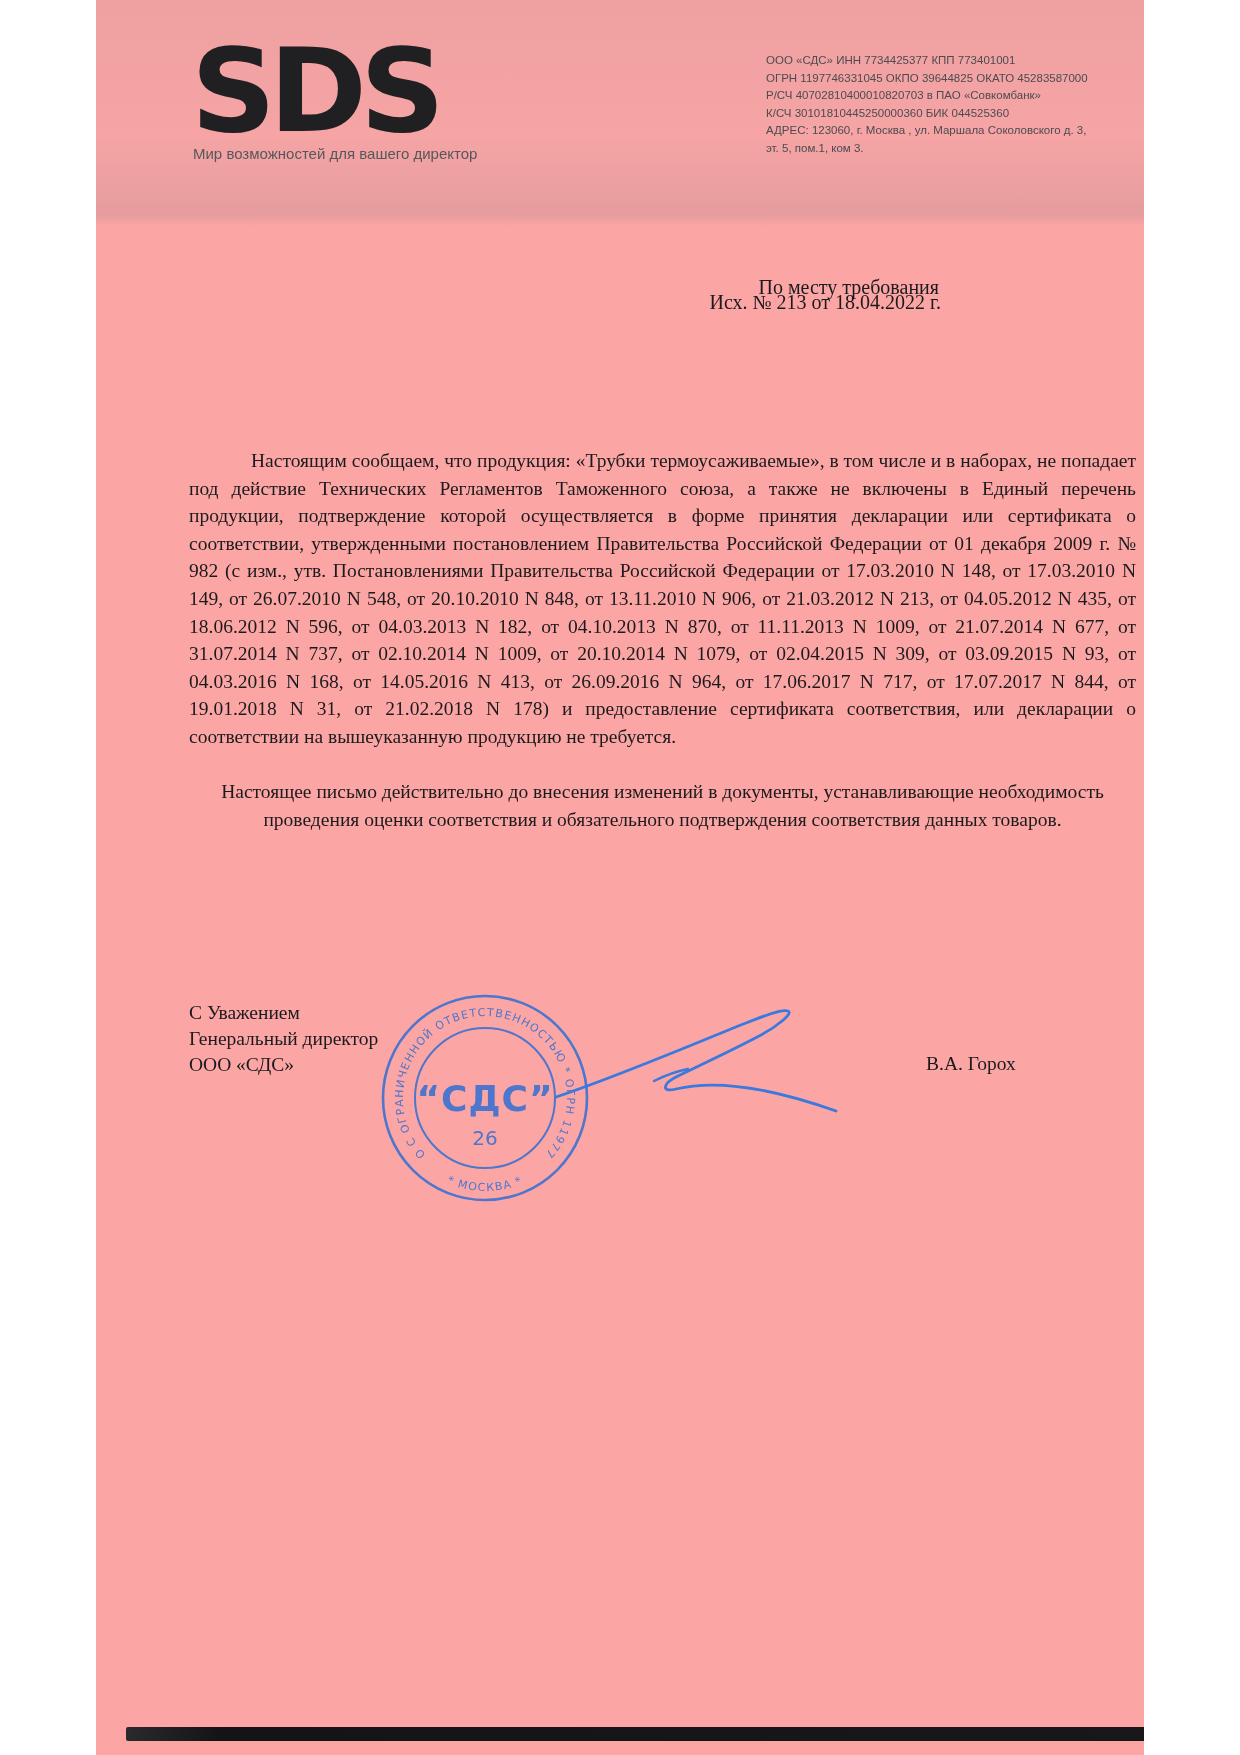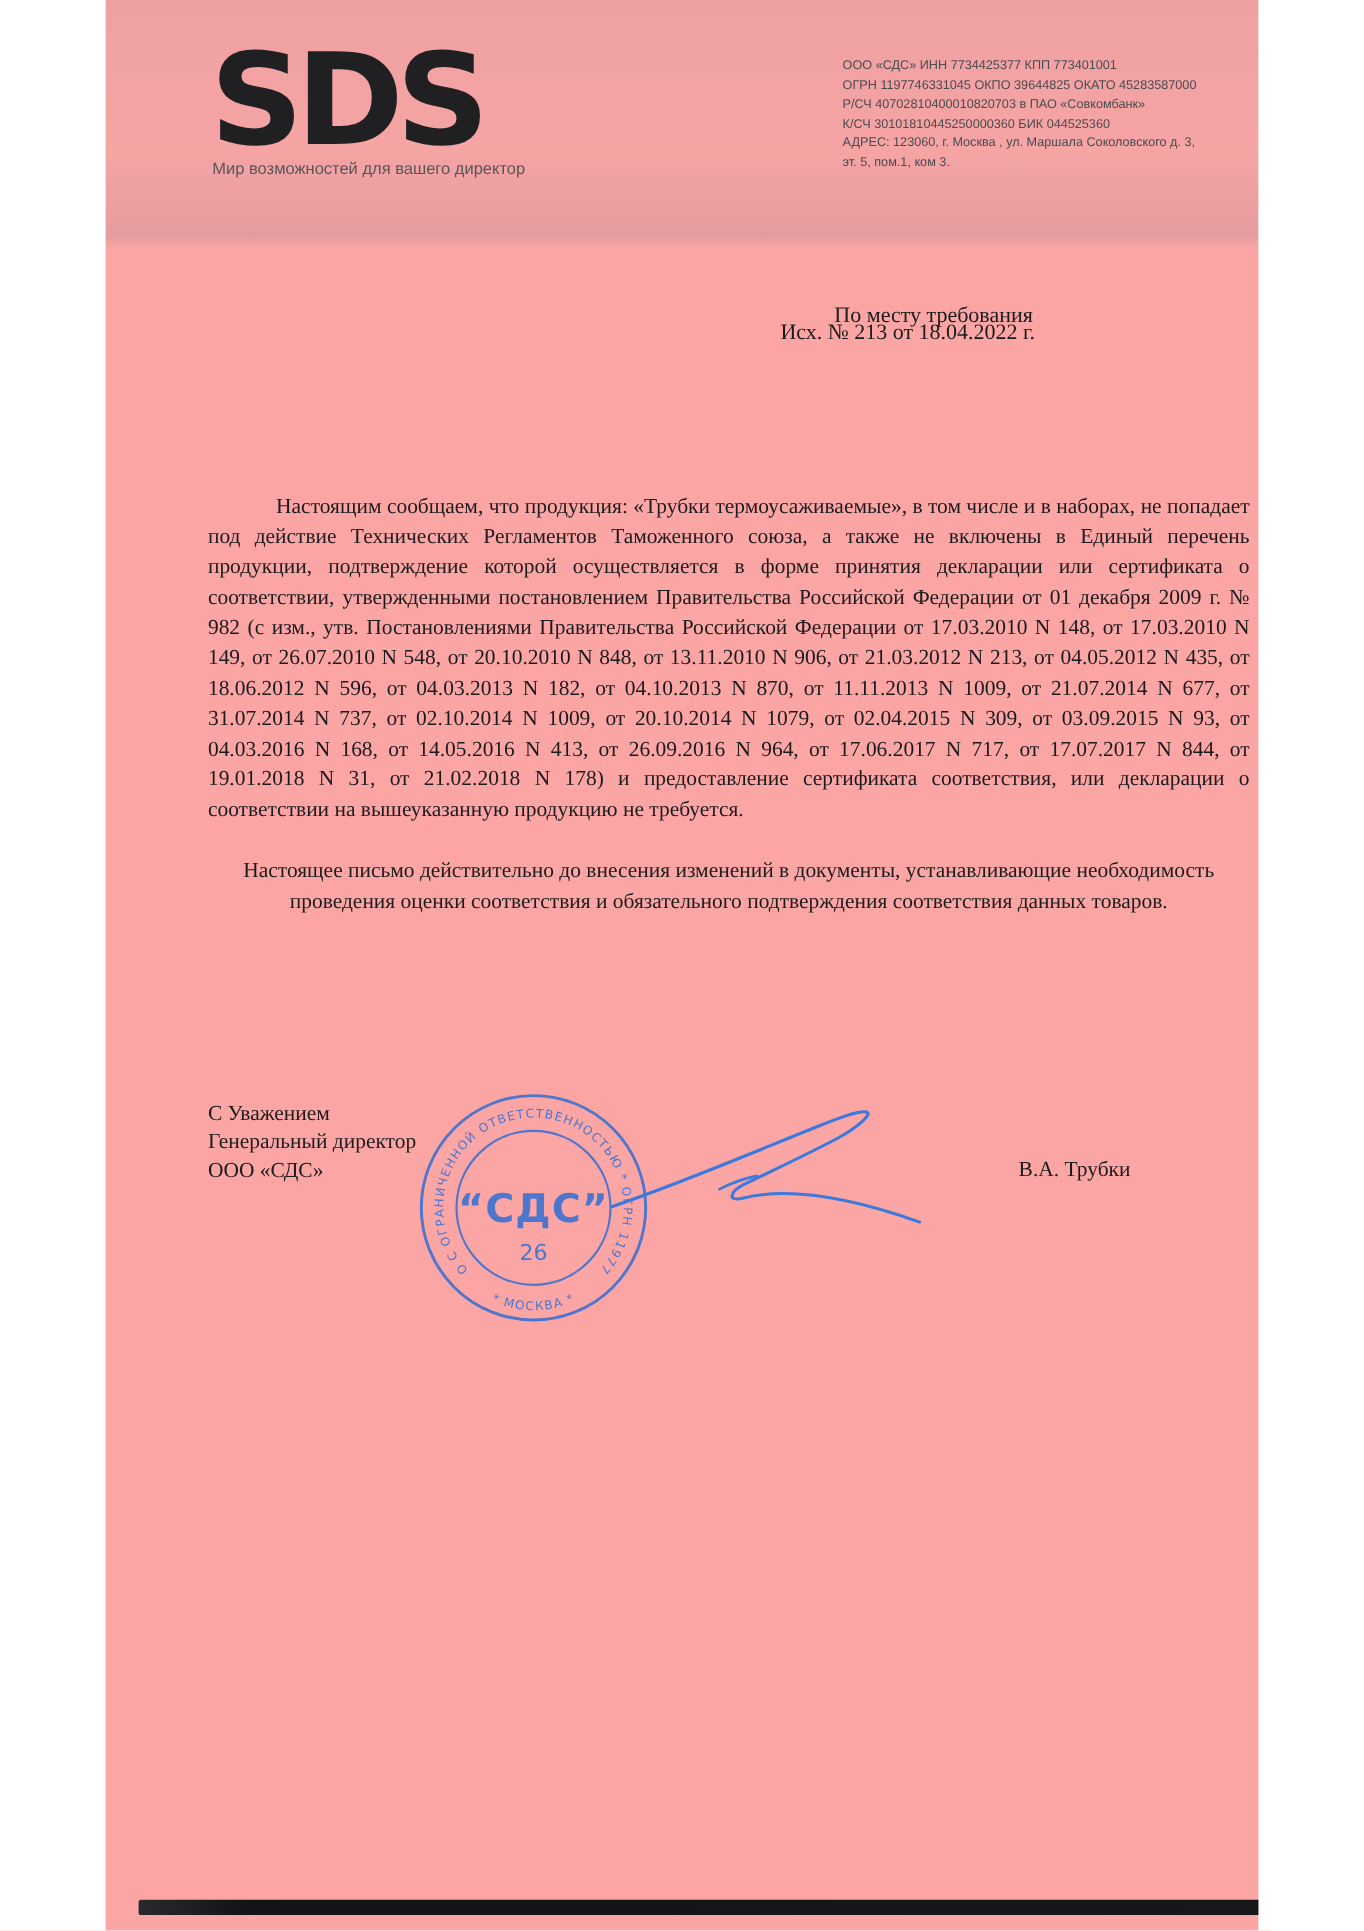--- a/index.html
+++ b/index.html
@@ -126,17 +126,17 @@
     </text>
     <text class="stamp-center" x="106" y="119" text-anchor="middle" fill="#3570d2">“СДС”</text>
     <text class="stamp-number" x="106" y="153" text-anchor="middle" fill="#3570d2">26</text>
   </svg>
 
   <svg class="signature-svg" width="340" height="160" viewBox="0 0 340 160">
     <path d="M 20 112 C 80 92, 150 62, 210 38 C 225 32, 245 24, 252 26 C 258 28, 240 42, 225 50 C 195 66, 160 82, 140 92 C 128 98, 124 108, 140 104 C 190 92, 255 110, 300 126" fill="none" stroke="#3b79dd" stroke-width="2.8" stroke-linecap="round"></path>
     <path d="M 118 96 C 130 90, 142 86, 152 84" fill="none" stroke="#3b79dd" stroke-width="2.4" stroke-linecap="round"></path>
   </svg>
 
-  <div class="signer-name">В.А. Трубки</div>
+  <div class="signer-name">В.А. Горох</div>
 
   <div class="footer-bar"></div>
 
 </div>
 
 </body></html>

